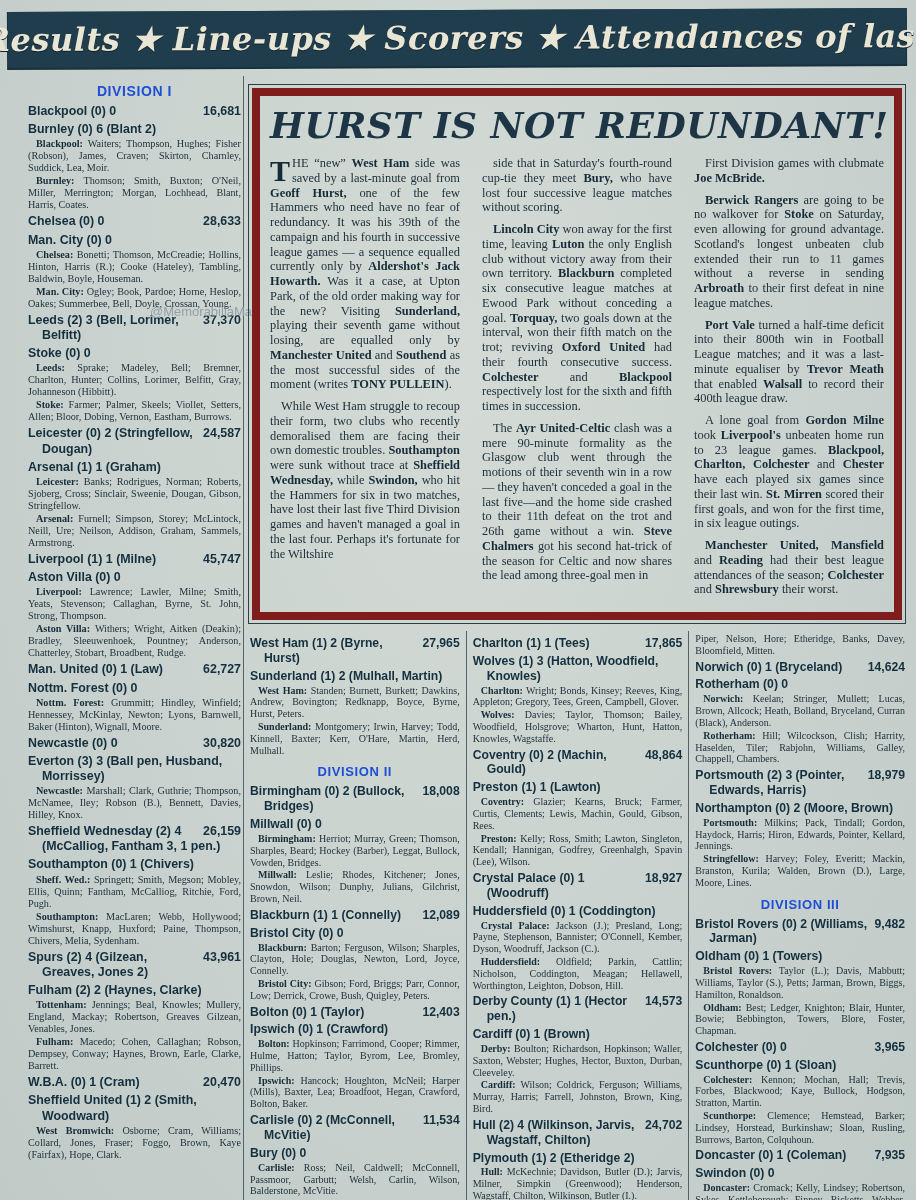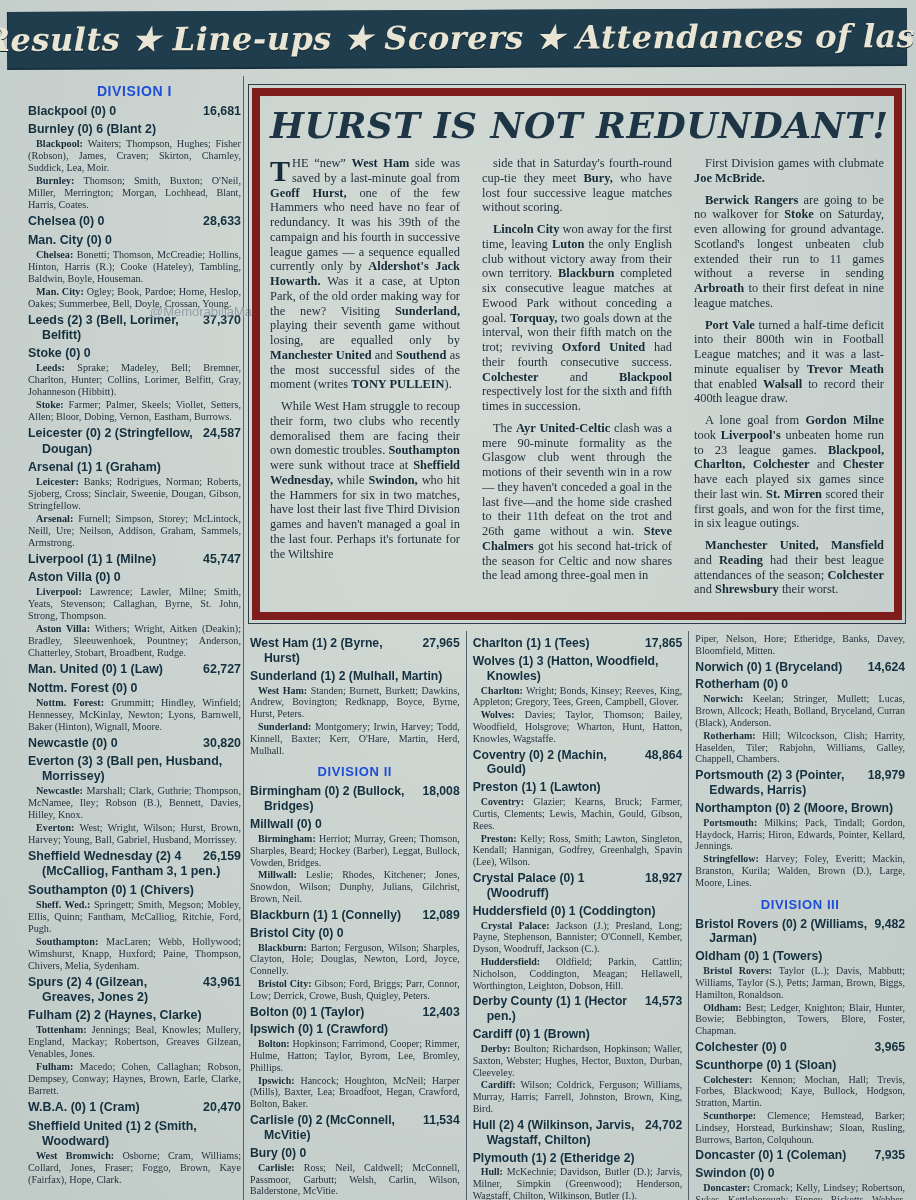--- a/index.html
+++ b/index.html
@@ -115,21 +115,20 @@
       <div class="score"><span class="att">45,747</span>Liverpool (1) 1 (Milne)</div>
       <div class="score">Aston Villa (0) 0</div>
       <p class="lineup"><b>Liverpool: </b>Lawrence; Lawler, Milne; Smith, Yeats, Stevenson; Callaghan, Byrne, St. John, Strong, Thompson.</p>
       <p class="lineup"><b>Aston Villa: </b>Withers; Wright, Aitken (Deakin); Bradley, Sleeuwenhoek, Pountney; Anderson, Chatterley, Stobart, Broadbent, Rudge.</p>
       <div class="score"><span class="att">62,727</span>Man. United (0) 1 (Law)</div>
       <div class="score">Nottm. Forest (0) 0</div>
       <p class="lineup"><b>Nottm. Forest: </b>Grummitt; Hindley, Winfield; Hennessey, McKinlay, Newton; Lyons, Barnwell, Baker (Hinton), Wignall, Moore.</p>
       <div class="score"><span class="att">30,820</span>Newcastle (0) 0</div>
       <div class="score">Everton (3) 3 (Ball pen, Husband, Morrissey)</div>
       <p class="lineup"><b>Newcastle: </b>Marshall; Clark, Guthrie; Thompson, McNamee, Iley; Robson (B.), Bennett, Davies, Hilley, Knox.</p>
-      <p class="lineup"><b>Everton: </b>West; Wright, Wilson; Hurst, Brown, Harvey; Young, Ball, Gabriel, Husband, Morrissey.</p>
       <div class="score"><span class="att">26,159</span>Sheffield Wednesday (2) 4 (McCalliog, Fantham 3, 1 pen.)</div>
       <div class="score">Southampton (0) 1 (Chivers)</div>
       <p class="lineup"><b>Sheff. Wed.: </b>Springett; Smith, Megson; Mobley, Ellis, Quinn; Fantham, McCalliog, Ritchie, Ford, Pugh.</p>
       <p class="lineup"><b>Southampton: </b>MacLaren; Webb, Hollywood; Wimshurst, Knapp, Huxford; Paine, Thompson, Chivers, Melia, Sydenham.</p>
       <div class="score"><span class="att">43,961</span>Spurs (2) 4 (Gilzean, Greaves, Jones 2)</div>
       <div class="score">Fulham (2) 2 (Haynes, Clarke)</div>
       <p class="lineup"><b>Tottenham: </b>Jennings; Beal, Knowles; Mullery, England, Mackay; Robertson, Greaves Gilzean, Venables, Jones.</p>
       <p class="lineup"><b>Fulham: </b>Macedo; Cohen, Callaghan; Robson, Dempsey, Conway; Haynes, Brown, Earle, Clarke, Barrett.</p>
       <div class="score"><span class="att">20,470</span>W.B.A. (0) 1 (Cram)</div>
       <div class="score">Sheffield United (1) 2 (Smith, Woodward)</div>

